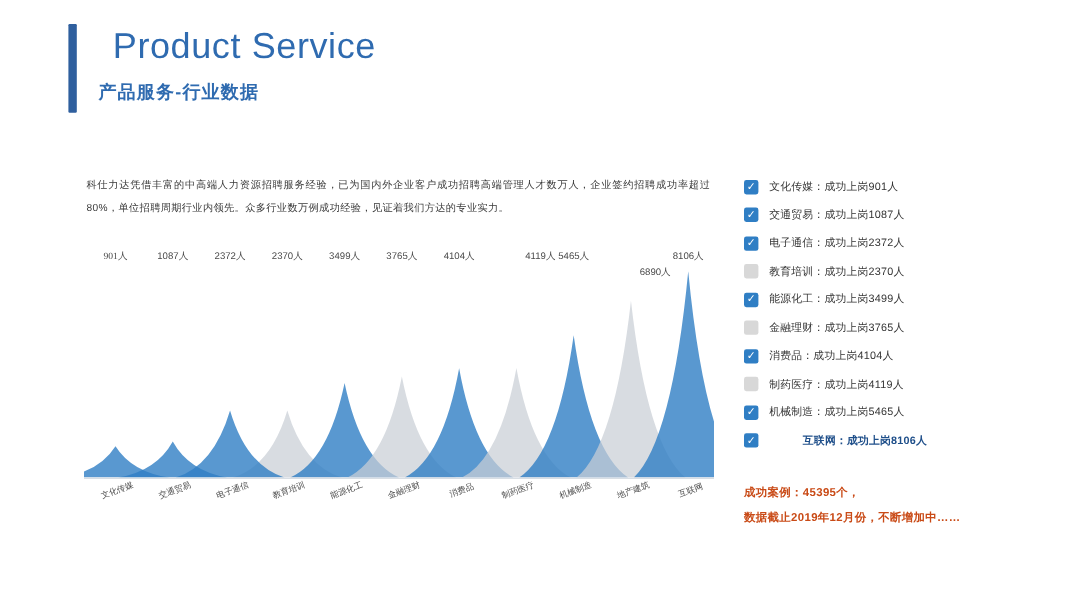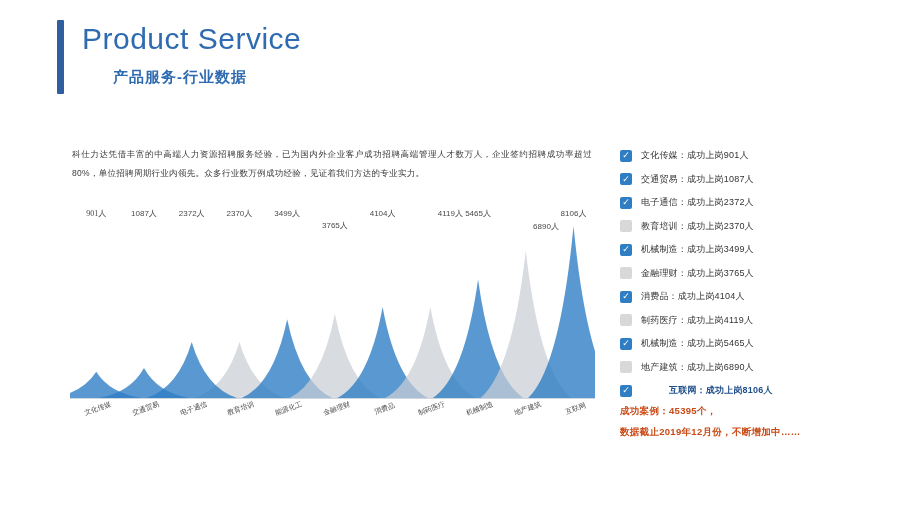--- a/index.html
+++ b/index.html
@@ -12,23 +12,24 @@
   }
   .slide{position:relative;width:907px;height:510px;background:#fff;}
 
   
   .header{position:absolute;left:57px;top:20px;display:flex;align-items:flex-start;}
   .header-bar{width:7px;height:74px;background:#2f5f9e;margin-right:18px;border-radius:1px;}
   .header-texts{display:flex;flex-direction:column;}
   .title-en{
     font-size:30px;color:#2f6bb0;letter-spacing:.5px;line-height:38px;
     font-weight:400;
+    margin-left:12px;
   }
   .title-cn{
-    margin-top:10px;font-size:15px;color:#2f6bb0;font-weight:bold;letter-spacing:1px;margin-left:31px;
+    margin-top:10px;font-size:15px;color:#2f6bb0;font-weight:bold;letter-spacing:1px;
   }
 
   
   .intro{
     position:absolute;left:72px;top:145px;width:520px;
     font-size:8.5px;color:#3a3a3a;line-height:19px;letter-spacing:.3px;
     text-align:justify;
   }
 
   
@@ -80,21 +81,21 @@
 
   <div class="intro">科仕力达凭借丰富的中高端人力资源招聘服务经验，已为国内外企业客户成功招聘高端管理人才数万人，企业签约招聘成功率超过80%，单位招聘周期行业内领先。众多行业数万例成功经验，见证着我们方达的专业实力。</div>
 
   <div class="chart">
     <div class="value-row">
         <div class="value-lab" style="left: 26.25px; font-family: Liberation Serif, serif;">901人</div>
         <div class="value-lab" style="left: 73.9773px;">1087人</div>
         <div class="value-lab" style="left: 121.705px;">2372人</div>
         <div class="value-lab" style="left: 169.432px;">2370人</div>
         <div class="value-lab" style="left: 217.159px;">3499人</div>
-        <div class="value-lab" style="left: 264.886px; margin-top: 12px;">3765人</div>
+        <div class="value-lab" style="left: 264.886px;">3765人</div>
         <div class="value-lab" style="left: 312.614px;">4104人</div>
         <div class="value-lab" style="left: 360.341px; margin-left: 20px;">4119人</div>
         <div class="value-lab" style="left: 408.068px; text-align: right;">5465人</div>
         <div class="value-lab" style="left: 476px; margin-top: 13px;">6890人</div>
         <div class="value-lab" style="left: 503.523px;">8106人</div>
       </div>
     <div class="peaks">
       <svg width="525" height="172" viewBox="0 0 525 172">
         <g id="peak-group">
             <path d="M -19.090909090909086 172 Q 12.647727272727275 167.27878608438195 26.25 145.77103380212188 Q 39.85227272727273 167.27878608438195 71.5909090909091 172 Z" fill="#2f7ec4" fill-opacity="0.8"></path>
@@ -139,43 +140,39 @@
       <div class="legend-item">
         <span class="legend-box on">✓</span>
         <span class="legend-text">电子通信：成功上岗2372人</span>
       </div>
       <div class="legend-item">
         <span class="legend-box off"></span>
         <span class="legend-text">教育培训：成功上岗2370人</span>
       </div>
       <div class="legend-item">
         <span class="legend-box on">✓</span>
-        <span class="legend-text">机械制造：成功上岗3499人</span>
+        <span class="legend-text">能源化工：成功上岗3499人</span>
       </div>
       <div class="legend-item">
         <span class="legend-box off"></span>
         <span class="legend-text">金融理财：成功上岗3765人</span>
       </div>
       <div class="legend-item">
         <span class="legend-box on">✓</span>
         <span class="legend-text">消费品：成功上岗4104人</span>
       </div>
       <div class="legend-item">
         <span class="legend-box off"></span>
         <span class="legend-text">制药医疗：成功上岗4119人</span>
       </div>
       <div class="legend-item">
         <span class="legend-box on">✓</span>
         <span class="legend-text">机械制造：成功上岗5465人</span>
       </div>
       <div class="legend-item">
-        <span class="legend-box off"></span>
-        <span class="legend-text">地产建筑：成功上岗6890人</span>
-      </div>
-      <div class="legend-item">
         <span class="legend-box on">✓</span>
         <span class="legend-text bold">互联网：成功上岗8106人</span>
       </div>
     </div>
 
   <div class="notes">
     <div class="note">成功案例：45395个，</div>
     <div class="note">数据截止2019年12月份，不断增加中……</div>
   </div>
 

